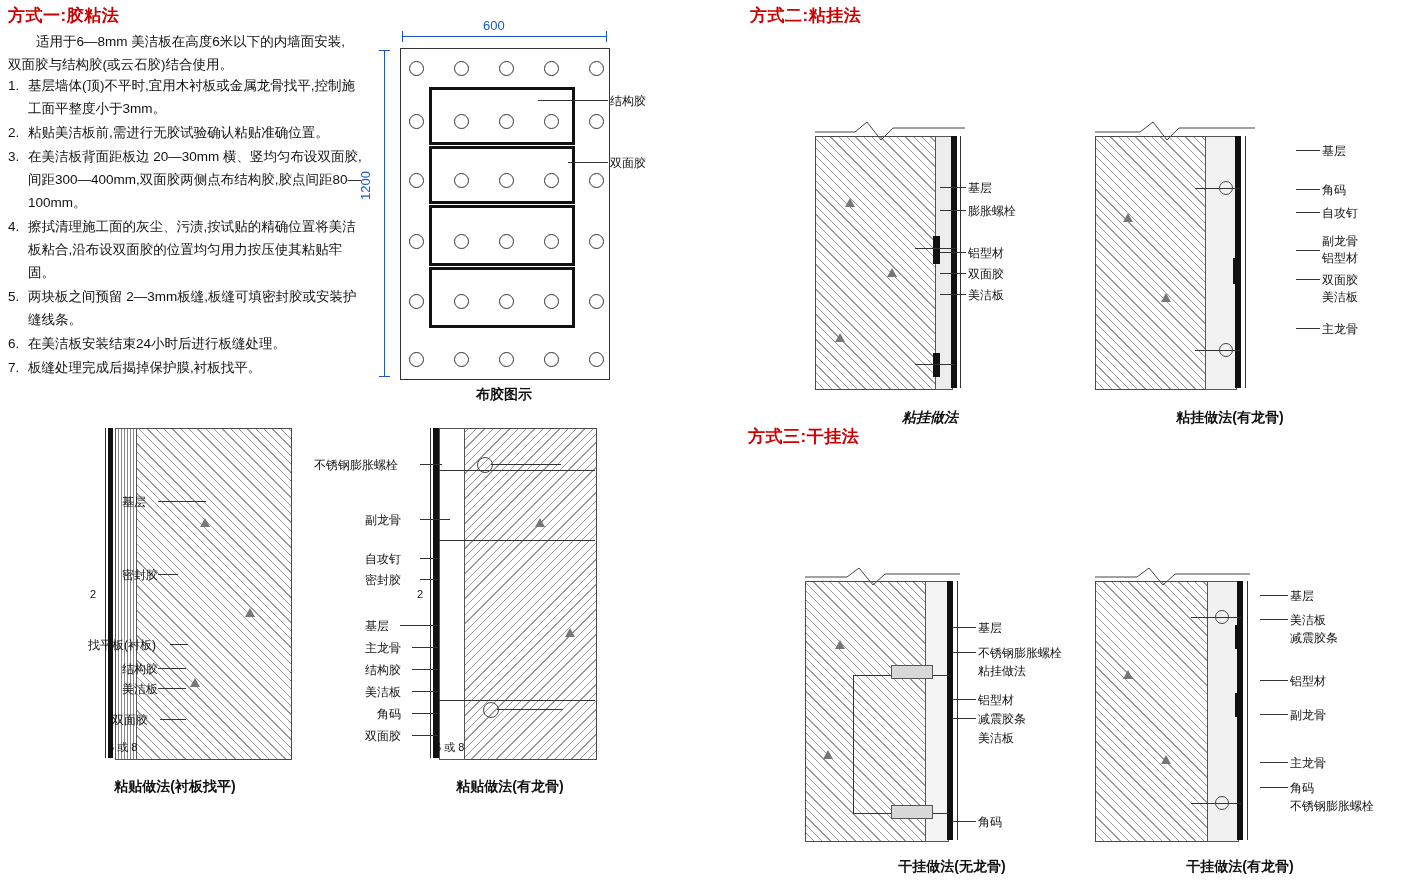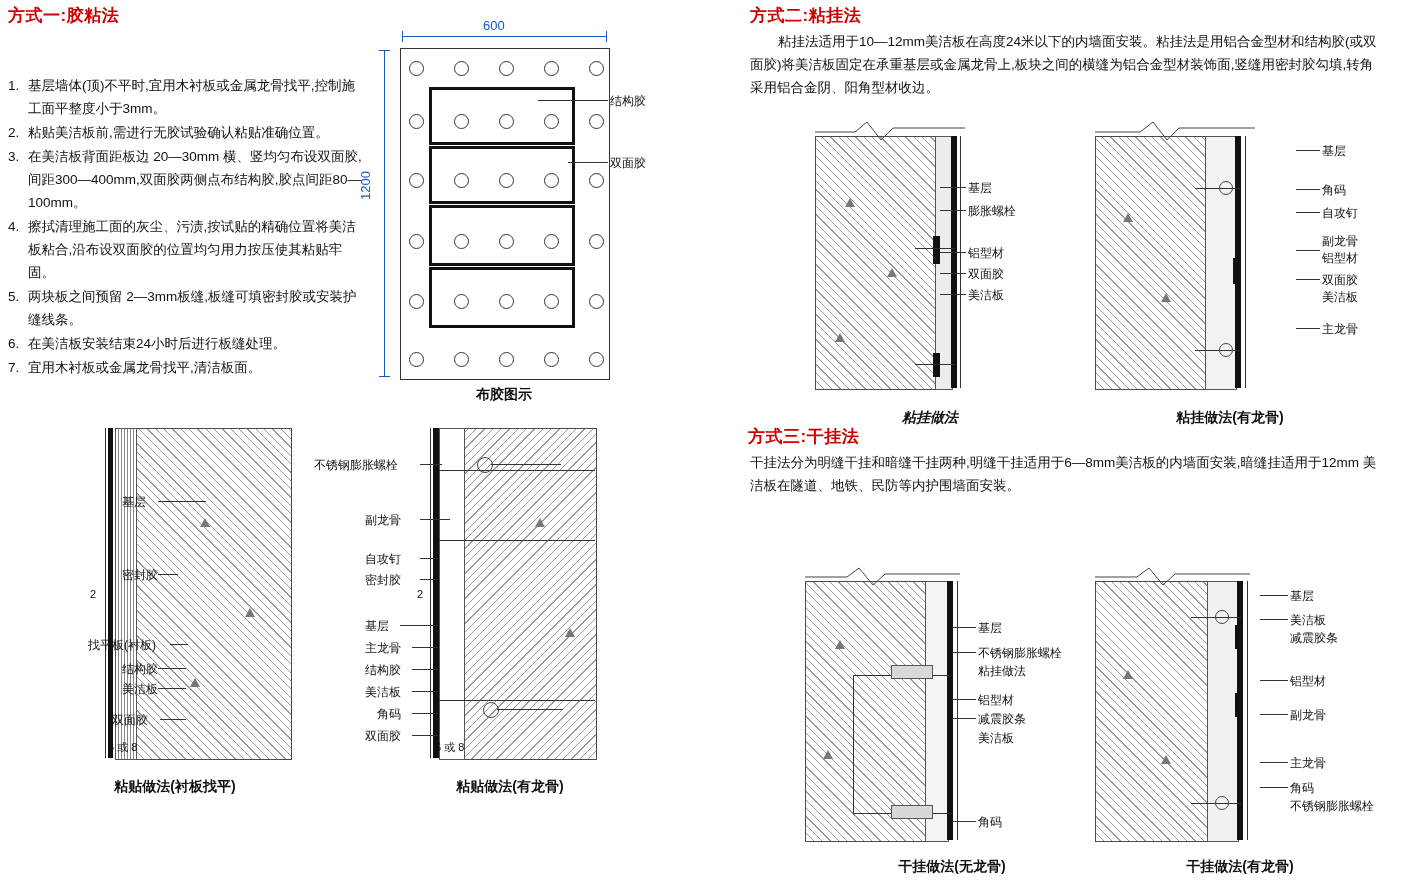--- a/index.html
+++ b/index.html
@@ -68,20 +68,21 @@
 </style>
 </head>
 <body>
 
 <div class="page">
 
   <div id="left-col">
 
     <div id="m1-title" class="sec-title">方式一:胶粘法</div>
 
+    <div id="m1-intro" class="body-text" style="text-indent:28px;">适用于6—8mm 美洁板在高度6米以下的内墙面安装,双面胶与结构胶(或云石胶)结合使用。</div>
 
     <div id="m1-list">
       <div class="num-item">
         <div class="n">1.</div>
         <div class="t">基层墙体(顶)不平时,宜用木衬板或金属龙骨找平,控制施工面平整度小于3mm。</div>
       </div>
       <div class="num-item">
         <div class="n">2.</div>
         <div class="t">粘贴美洁板前,需进行无胶试验确认粘贴准确位置。</div>
       </div>
@@ -96,21 +97,21 @@
       <div class="num-item">
         <div class="n">5.</div>
         <div class="t">两块板之间预留 2—3mm板缝,板缝可填密封胶或安装护缝线条。</div>
       </div>
       <div class="num-item">
         <div class="n">6.</div>
         <div class="t">在美洁板安装结束24小时后进行板缝处理。</div>
       </div>
       <div class="num-item">
         <div class="n">7.</div>
-        <div class="t">宜用木衬板或金属龙骨找平,清洁板面。</div>
+        <div class="t">板缝处理完成后揭掉保护膜,衬板找平。</div>
       </div>
     </div>
 
     <div id="glue-fig">
 
       <div class="dimline" style="left:32px;top:26px;width:204px;height:1px;"></div>
       <div class="dimline" style="left:32px;top:21px;width:1px;height:11px;"></div>
       <div class="dimline" style="left:236px;top:21px;width:1px;height:11px;"></div>
       <div class="dimtxt" style="left:113px;top:8px;">600</div>
 
@@ -232,21 +233,20 @@
     <div class="lbl" style="position:absolute;left:377px;top:706px;">角码</div>
     <div class="lbl-line" style="left:412px;top:713px;width:26px;"></div>
     <div class="lbl" style="position:absolute;left:365px;top:728px;">双面胶</div>
     <div class="lbl-line" style="left:412px;top:735px;width:26px;"></div>
     <div class="cap" style="position:absolute;left:410px;top:778px;width:200px;">粘贴做法(有龙骨)</div>
   </div>
 
   <div id="right-col">
 
     <div id="m2-title" class="sec-title">方式二:粘挂法</div>
-    <div id="m2-intro" class="body-text" style="text-indent:28px;">粘挂法适用于10—12mm美洁板在高度24米以下的内墙面安装。粘挂法是用铝合金型材和结构胶(或双面胶)将美洁板固定在承重基层或金属龙骨上,板块之间的横缝为铝合金型材装饰面,竖缝用密封胶勾填,转角采用铝合金阴、阳角型材收边。</div>
 
     <div class="draw" style="left:115px;top:118px;width:175px;height:270px;position:absolute;">
       <div class="hatch" style="left:0;top:18px;width:120px;height:252px;"></div>
       <div class="greyfill" style="left:120px;top:18px;width:16px;height:252px;background:#ededed;"></div>
       <div class="blk" style="left:136px;top:18px;width:6px;height:252px;"></div>
       <div class="vline" style="left:145px;top:18px;height:252px;"></div>
       <div class="blk" style="left:118px;top:118px;width:7px;height:28px;"></div>
       <div class="hline" style="left:100px;top:130px;width:40px;"></div>
       <div class="blk" style="left:118px;top:235px;width:7px;height:24px;"></div>
       <div class="hline" style="left:100px;top:246px;width:40px;"></div>
@@ -296,21 +296,20 @@
     <div class="lbl-line" style="left:596px;top:250px;width:24px;"></div>
     <div class="lbl" style="position:absolute;left:622px;top:272px;">双面胶</div>
     <div class="lbl-line" style="left:596px;top:279px;width:24px;"></div>
     <div class="lbl" style="position:absolute;left:622px;top:289px;">美洁板</div>
     <div class="lbl" style="position:absolute;left:622px;top:321px;">主龙骨</div>
     <div class="lbl-line" style="left:596px;top:328px;width:24px;"></div>
     <div class="cap" style="position:absolute;left:420px;top:409px;width:220px;">粘挂做法(有龙骨)</div>
 
     <div id="m3-title" class="sec-title">方式三:干挂法</div>
     <div id="m3-intro">
-      <div class="body-text">干挂法分为明缝干挂和暗缝干挂两种,明缝干挂适用于6—8mm美洁板的内墙面安装,暗缝挂适用于12mm 美洁板在隧道、地铁、民防等内护围墙面安装。</div>
     </div>
 
     <div class="draw" style="left:105px;top:565px;width:200px;height:275px;position:absolute;">
       <div class="hatch" style="left:0;top:16px;width:120px;height:259px;"></div>
       <div class="greyfill" style="left:120px;top:16px;width:22px;height:259px;background:#f4f4f4;"></div>
       <div class="blk" style="left:142px;top:16px;width:6px;height:259px;"></div>
       <div class="vline" style="left:152px;top:16px;height:259px;"></div>
       <div class="hline" style="left:48px;top:110px;width:96px;"></div>
       <div class="hline" style="left:48px;top:248px;width:96px;"></div>
       <div class="vline" style="left:48px;top:110px;height:138px;"></div>

